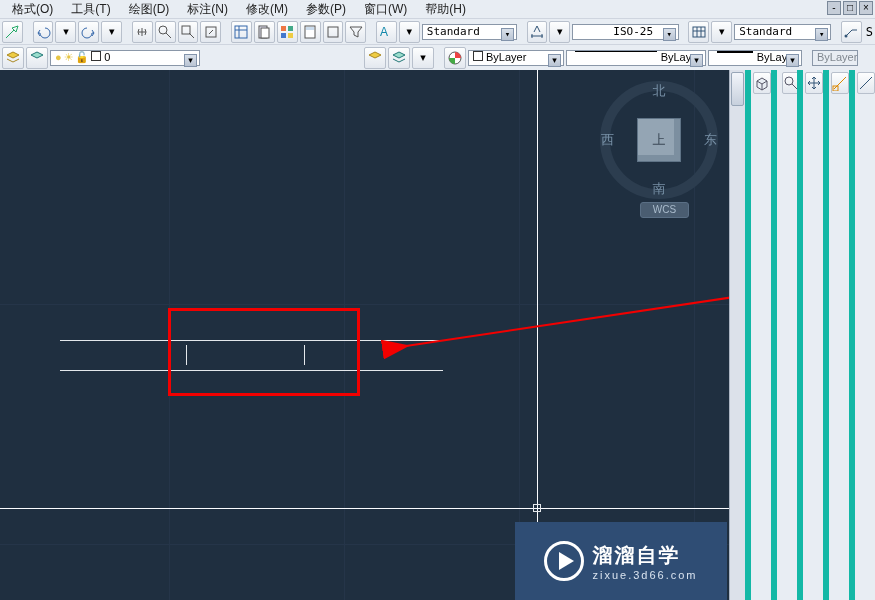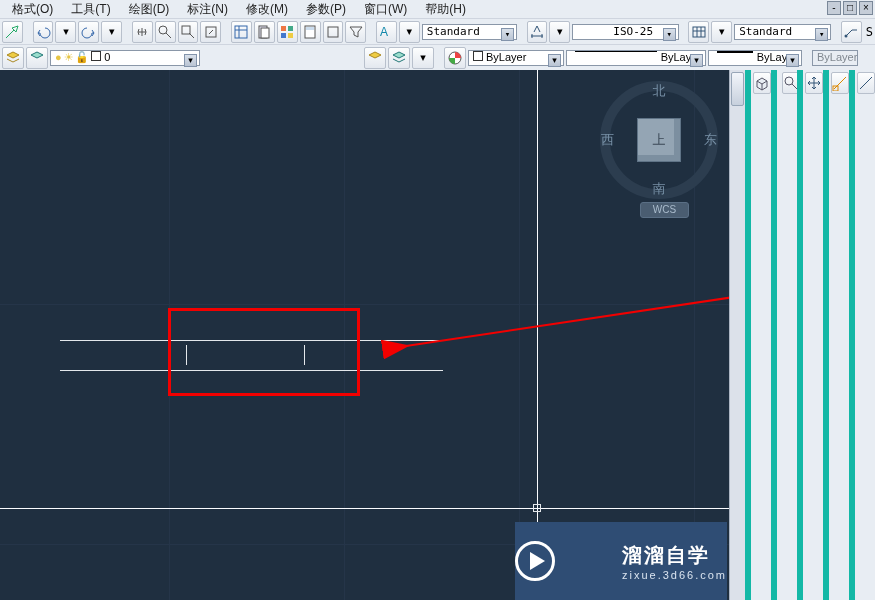--- a/index.html
+++ b/index.html
@@ -381,21 +381,21 @@
       <span class="vc-label vc-w">西</span>
       <span class="vc-label vc-e">东</span>
       <div class="vc-cube">上</div>
     </div>
     <div class="wcs-btn" style="right:56px;">WCS</div>
 
     <div class="vscroll">
         <div class="thumb"></div>
       </div>
 
-    <div class="watermark" style="right:18px;justify-content:space-between;">
+    <div class="watermark" style="right:18px;">
       <div class="wm-play">
           <div class="wm-tri"></div>
         </div>
       <div class="wm-txt">
         <div class="big">溜溜自学</div>
         <div class="small">zixue.3d66.com</div>
       </div>
     </div>
   </div>
 

